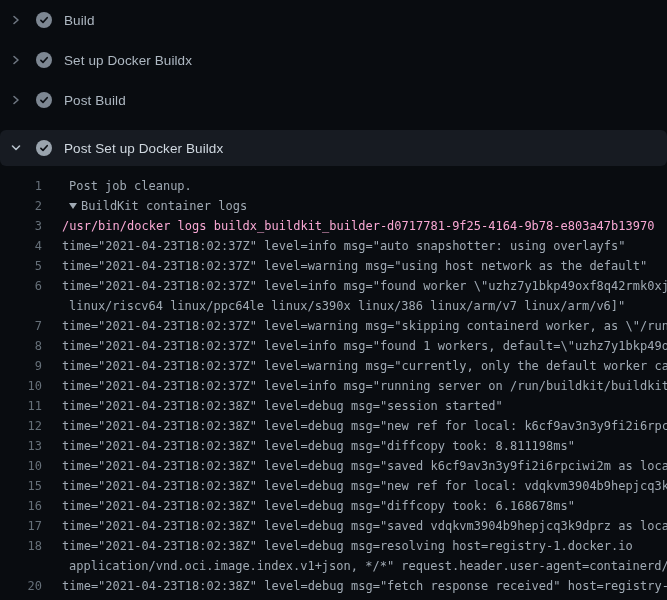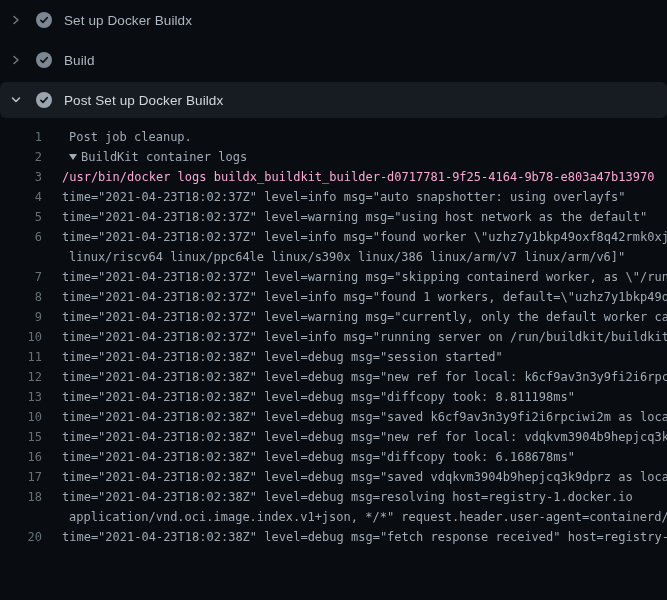--- a/index.html
+++ b/index.html
@@ -8,21 +8,21 @@
     background:#090c10;
     font-family:"Liberation Sans",sans-serif;
     -webkit-font-smoothing:antialiased;
   }
   
   #steps{padding-top:0}
   .step{display:flex;align-items:center;height:40px;padding-left:8px;cursor:pointer}
   .step .chev{width:16px;height:16px;display:flex;align-items:center;justify-content:center;color:#6e7681;flex:none}
   .step .check{margin-left:12px;width:16px;height:16px;flex:none;display:flex;align-items:center}
   .step .label{margin-left:12px;font-size:13.5px;color:#aeb8c2;letter-spacing:.1px}
-  .step.expanded{height:36px;margin:2px 0;background:#171b22;border-radius:6px}
+  .step.expanded{height:36px;margin:10px 0;background:#171b22;border-radius:6px}
   .step.expanded .chev{color:#b6c0ca}
   .step.expanded .label{color:#d0d8e0}
   
   #log{
     margin-top:9px;
     font-family:"DejaVu Sans Mono","Liberation Mono",monospace;
     font-size:12px;line-height:20px;
   }
   .log-row{display:flex;align-items:flex-start}
   .ln{width:42px;flex:none;text-align:right;color:#667079;white-space:pre;cursor:pointer}
@@ -45,35 +45,49 @@
           <svg width="12" height="12" viewBox="0 0 12 12">
             <path d="M4 2.5 L8 6 L4 9.5" stroke="currentColor" stroke-width="1.6" fill="none" stroke-linecap="round" stroke-linejoin="round"></path>
           </svg>
         </span>
         <span class="check">
           <svg width="16" height="16" viewBox="0 0 16 16">
             <circle cx="8" cy="8" r="8" fill="#7d8792"></circle>
             <path d="M4.9 8.4 L7 10.4 L11.2 5.7" stroke="#0b0e13" stroke-width="1.6" fill="none" stroke-linecap="round" stroke-linejoin="round"></path>
           </svg>
         </span>
+        <span class="label">Build</span>
+      </div>
+      <div class="step">
+        <span class="chev">
+          <svg width="12" height="12" viewBox="0 0 12 12">
+            <path d="M4 2.5 L8 6 L4 9.5" stroke="currentColor" stroke-width="1.6" fill="none" stroke-linecap="round" stroke-linejoin="round"></path>
+          </svg>
+        </span>
+        <span class="check">
+          <svg width="16" height="16" viewBox="0 0 16 16">
+            <circle cx="8" cy="8" r="8" fill="#7d8792"></circle>
+            <path d="M4.9 8.4 L7 10.4 L11.2 5.7" stroke="#0b0e13" stroke-width="1.6" fill="none" stroke-linecap="round" stroke-linejoin="round"></path>
+          </svg>
+        </span>
         <span class="label">Set up Docker Buildx</span>
       </div>
       <div class="step">
         <span class="chev">
           <svg width="12" height="12" viewBox="0 0 12 12">
             <path d="M4 2.5 L8 6 L4 9.5" stroke="currentColor" stroke-width="1.6" fill="none" stroke-linecap="round" stroke-linejoin="round"></path>
           </svg>
         </span>
         <span class="check">
           <svg width="16" height="16" viewBox="0 0 16 16">
             <circle cx="8" cy="8" r="8" fill="#7d8792"></circle>
             <path d="M4.9 8.4 L7 10.4 L11.2 5.7" stroke="#0b0e13" stroke-width="1.6" fill="none" stroke-linecap="round" stroke-linejoin="round"></path>
           </svg>
         </span>
-        <span class="label">Build</span>
+        <span class="label">Post Build</span>
       </div>
       <div class="step expanded">
         <span class="chev">
           <svg width="12" height="12" viewBox="0 0 12 12">
             <path d="M2.5 4 L6 7.5 L9.5 4" stroke="currentColor" stroke-width="1.6" fill="none" stroke-linecap="round" stroke-linejoin="round"></path>
           </svg>
         </span>
         <span class="check">
           <svg width="16" height="16" viewBox="0 0 16 16">
             <circle cx="8" cy="8" r="8" fill="#9aa4ae"></circle>

